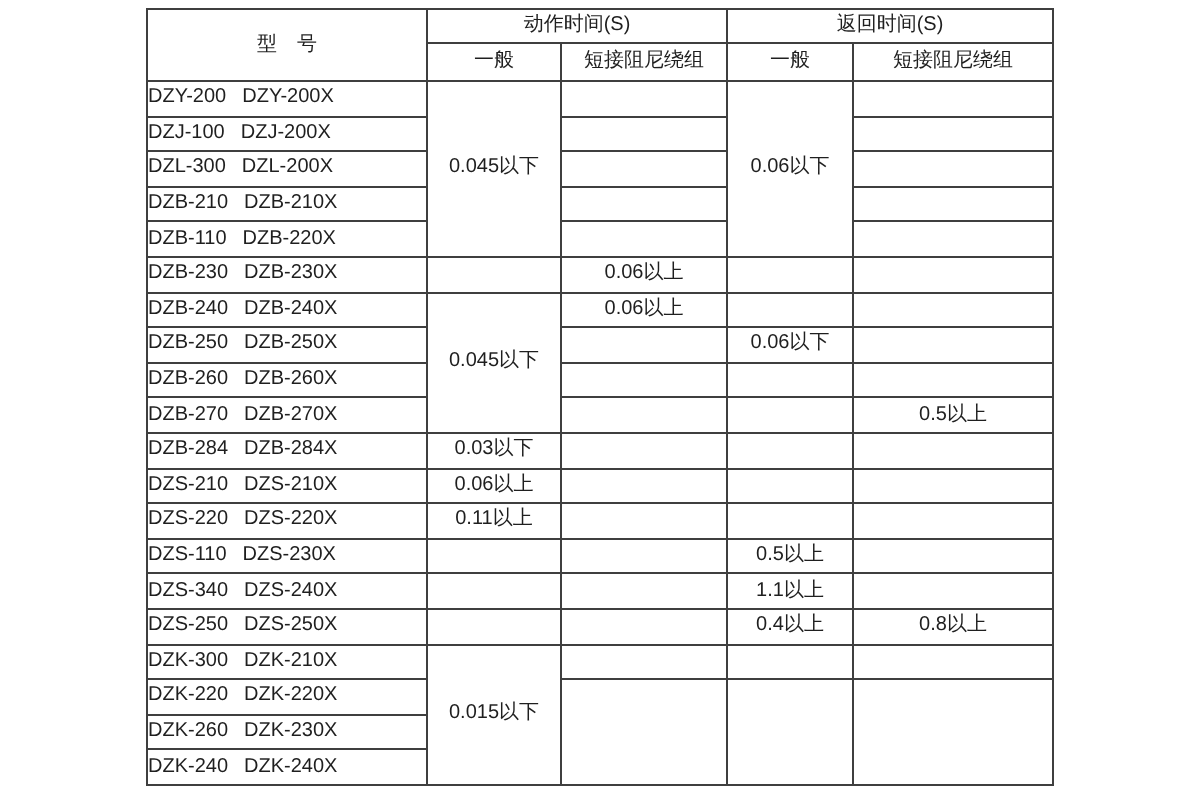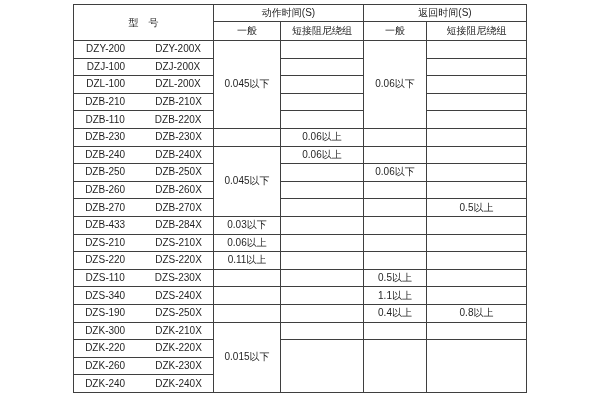--- a/index.html
+++ b/index.html
@@ -22,21 +22,21 @@
   }
   col.c-model{width:140px;}
   col.c-ag{width:67px;}
   col.c-ad{width:83px;}
   col.c-rg{width:63px;}
   col.c-rd{width:100px;}
   tr.h1{height:17px;}
   tr.h2{height:19px;}
   tr.r{height:17.6px;}
   th.model-head{white-space:pre;}
-  .mpair{display:flex;justify-content:center;gap:30px;}
+  .mpair{display:flex;gap:8px;}
 </style>
 </head>
 <body>
 
 <div class="table-wrap">
 <table class="spec">
   <colgroup>
     <col class="c-model">
         <col class="c-ag">
         <col class="c-ad">
@@ -75,21 +75,21 @@
         <span>DZJ-100</span>
         <span>DZJ-200X</span>
             </div>
           </td>
       <td></td>
       <td></td>
     </tr>
     <tr class="r">
       <td>
             <div class="mpair">
-        <span>DZL-100</span>
+        <span>DZL-300</span>
         <span>DZL-200X</span>
             </div>
           </td>
       <td></td>
       <td></td>
     </tr>
     <tr class="r">
       <td>
             <div class="mpair">
         <span>DZB-210</span>
@@ -162,21 +162,21 @@
         <span>DZB-270X</span>
             </div>
           </td>
       <td></td>
       <td></td>
       <td>0.5以上</td>
     </tr>
     <tr class="r">
       <td>
             <div class="mpair">
-        <span>DZB-433</span>
+        <span>DZB-284</span>
         <span>DZB-284X</span>
             </div>
           </td>
       <td>0.03以下</td>
       <td></td>
       <td></td>
       <td></td>
     </tr>
     <tr class="r">
       <td>
@@ -222,21 +222,21 @@
             </div>
           </td>
       <td></td>
       <td></td>
       <td>1.1以上</td>
       <td></td>
     </tr>
     <tr class="r">
       <td>
             <div class="mpair">
-        <span>DZS-190</span>
+        <span>DZS-250</span>
         <span>DZS-250X</span>
             </div>
           </td>
       <td></td>
       <td></td>
       <td>0.4以上</td>
       <td>0.8以上</td>
     </tr>
     <tr class="r">
       <td>

